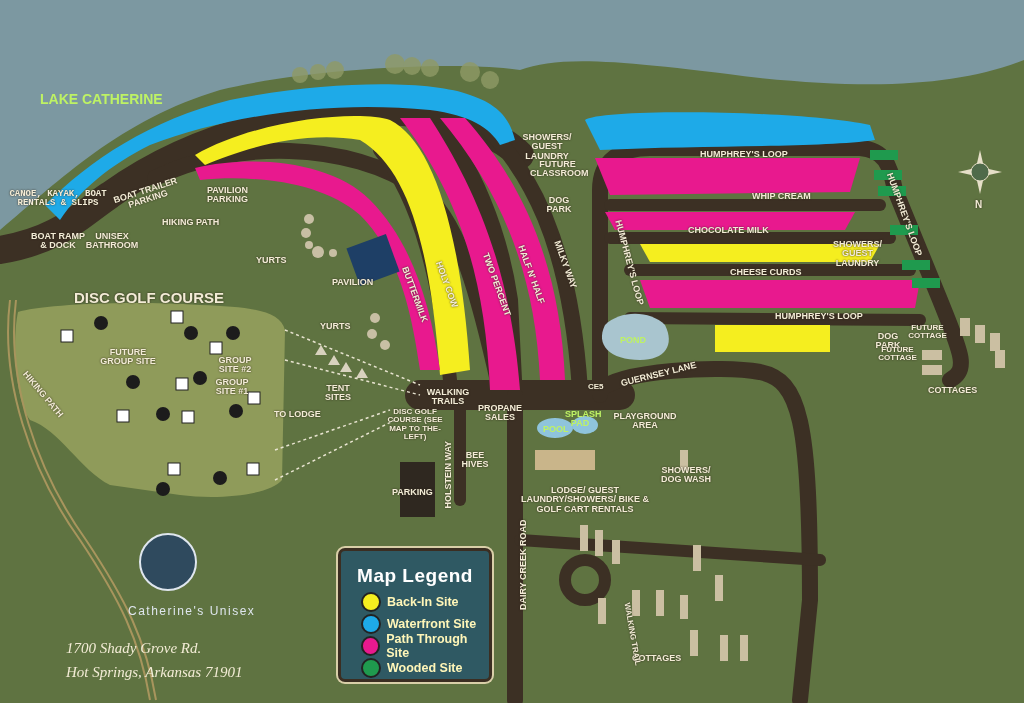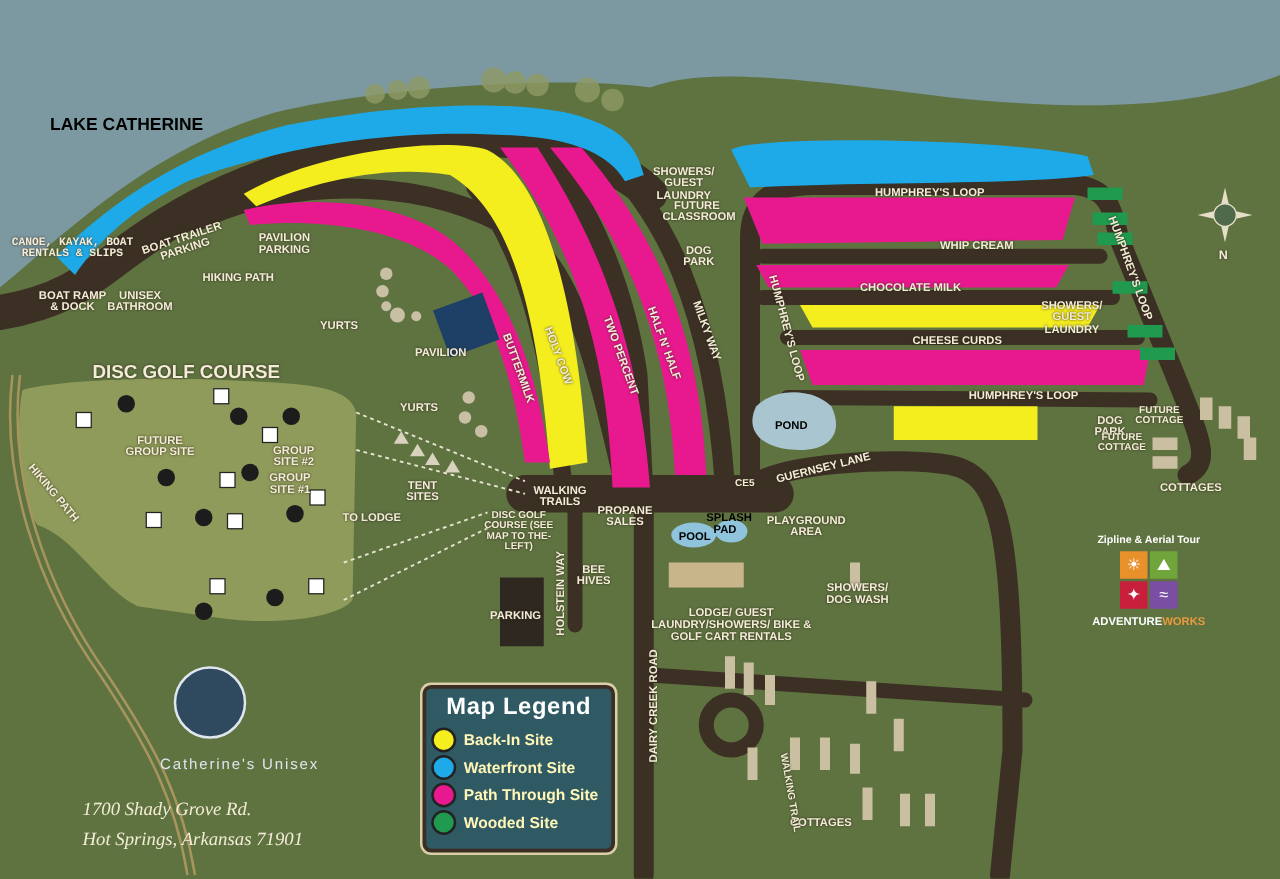--- a/index.html
+++ b/index.html
@@ -1,24 +1,24 @@
 <!DOCTYPE html>
 <html><head>
 <meta charset="utf-8">
 <style>
   html,body{margin:0;padding:0;}
   body{width:1024px;height:703px;overflow:hidden;position:relative;background:#5f7341;font-family:"Liberation Sans",sans-serif;}
   #map{position:absolute;left:0;top:0;width:1024px;height:703px;}
   .lbl{position:absolute;color:#f3ecd6;font-weight:bold;font-family:"Liberation Sans",sans-serif;text-transform:uppercase;line-height:1.05;text-align:center;white-space:nowrap;text-shadow:0 0 2px #2c2418;}
-  .lbl.dark{color:#000000;text-shadow:none;}
+  .lbl.dark{color:#bef264;text-shadow:none;}
   .lbl.sm{font-size:9px;}
   .lbl.lg{font-size:15px;}
   .legend{position:absolute;left:338px;top:548px;width:148px;height:128px;background:#2f5963;border:3px solid #3b2e22;border-radius:7px;box-shadow:0 0 0 2px #d9cfa8;}
-  .legend h2{margin:4px 0 4px 0;text-align:center;color:#fff;font-size:19px;font-weight:bold;letter-spacing:0.5px;}
-  .legend .row{display:flex;align-items:center;height:22px;padding-left:4px;}
+  .legend h2{margin:14px 0 4px 0;text-align:center;color:#fff;font-size:19px;font-weight:bold;letter-spacing:0.5px;}
+  .legend .row{display:flex;align-items:center;height:22px;padding-left:20px;}
   .legend .dot{width:16px;height:16px;border-radius:50%;border:2px solid #222;margin-right:6px;}
   .legend .txt{color:#fff6b8;font-weight:bold;font-size:12.5px;}
   .addr{position:absolute;left:66px;color:#f3ecd6;font-family:"Liberation Serif",serif;font-style:italic;font-size:15px;}
   .brand{position:absolute;left:128px;top:604px;color:#dfe6ee;font-size:12px;letter-spacing:1.5px;}
   .aw{position:absolute;left:864px;top:426px;width:110px;text-align:center;}
   .aw .t{color:#fff;font-weight:bold;font-size:8.5px;}
   .aw .grid{display:grid;grid-template-columns:22px 22px;gap:2px;justify-content:center;margin:5px 0;}
   .aw .grid div{width:22px;height:22px;color:#fff;font-size:13px;text-align:center;line-height:22px;}
   .aw .b{font-weight:bold;font-size:9px;color:#fff;}
   .aw .b span{color:#e89a3c;}
@@ -239,30 +239,20 @@
   <div class="lbl sm" style="left:385px;top:290px;transform:rotate(70deg);">Buttermilk</div>
   <div class="lbl sm" style="left:585px;top:258px;transform:rotate(75deg);">Humphrey's Loop</div>
   <div class="lbl sm" style="left:860px;top:210px;transform:rotate(70deg);">Humphrey's Loop</div>
 
   
   <div class="brand">Catherine's Unisex</div>
   <div class="addr" style="top:640px;">1700 Shady Grove Rd.</div>
   <div class="addr" style="top:664px;">Hot Springs, Arkansas 71901</div>
 
   
-  <div class="aw">
-    <div class="t">Zipline &amp; Aerial Tour</div>
-    <div class="grid">
-      <div style="background:#e8902a">☀</div>
-      <div style="background:#6fa53a">⛰</div>
-      <div style="background:#c8203c">✦</div>
-      <div style="background:#7a4fa3">≈</div>
-    </div>
-    <div class="b"><b>ADVENTURE</b><span>WORKS</span></div>
-  </div>
 
   
   <div class="legend">
     <h2>Map Legend</h2>
     <div class="row">
         <span class="dot" style="background:#f5ee1f"></span>
         <span class="txt">Back-In Site</span>
       </div>
     <div class="row">
         <span class="dot" style="background:#1eaae8"></span>

